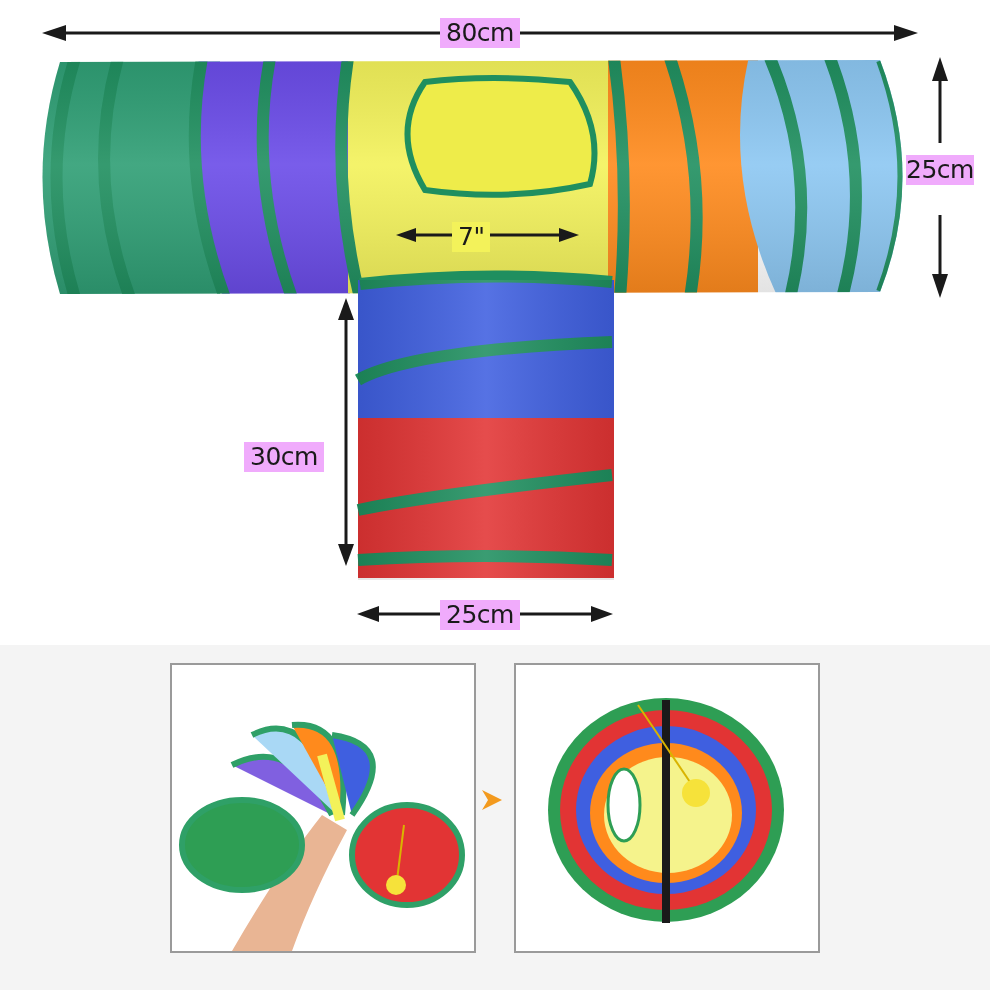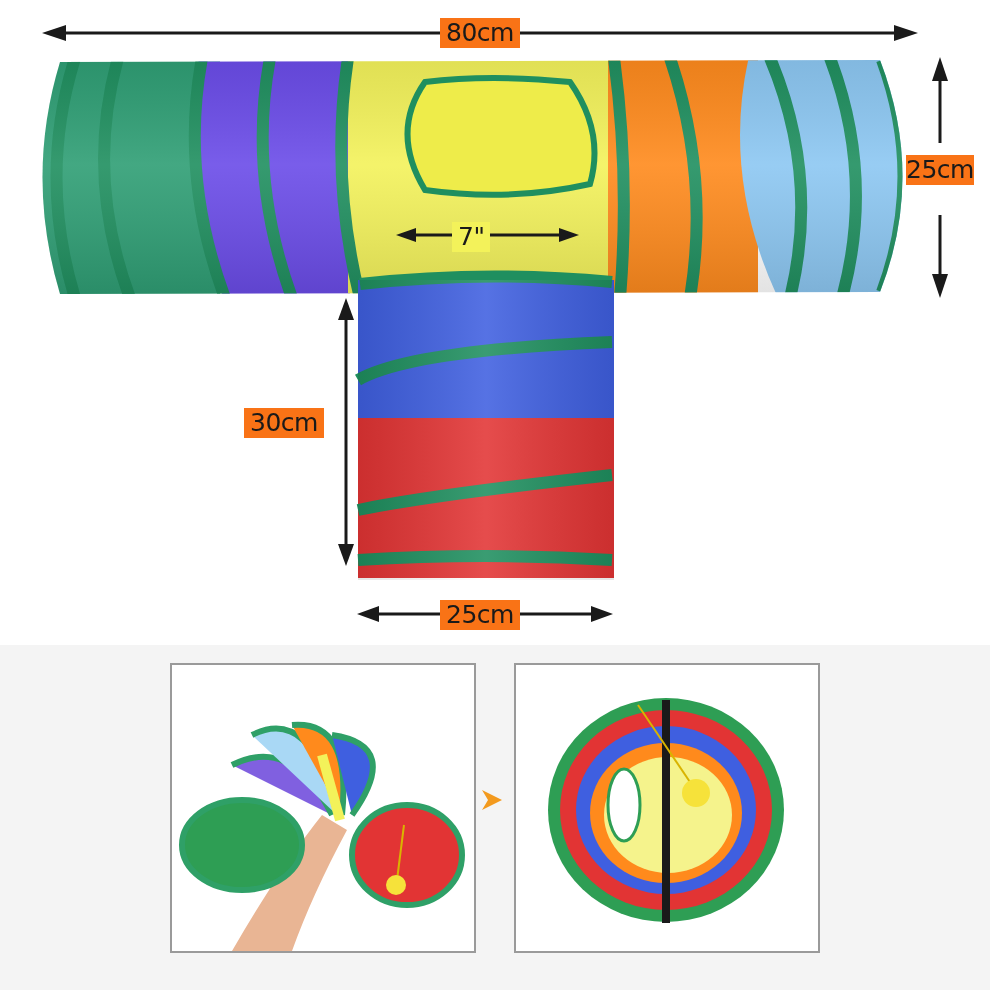--- a/index.html
+++ b/index.html
@@ -1,18 +1,18 @@
 <!DOCTYPE html>
 <html><head>
 <meta charset="utf-8">
 <style>
   html,body{margin:0;padding:0;}
   body{width:990px;height:990px;position:relative;background:#ffffff;overflow:hidden;font-family:"DejaVu Sans","Liberation Sans",sans-serif;}
   .abs{position:absolute;}
-  .dim-label{position:absolute;font-size:25px;color:#1a1a1a;background:#f97316;padding:0 6px;line-height:30px;letter-spacing:-0.5px;}
+  .dim-label{position:absolute;font-size:25px;color:#1a1a1a;background:#f0abfc;padding:0 6px;line-height:30px;letter-spacing:-0.5px;}
   .bottom-area{position:absolute;left:0;top:645px;width:990px;height:345px;background:#f4f4f4;}
   .photo-frame{position:absolute;background:#fff;border:2px solid #9a9a9a;box-sizing:border-box;}
 </style>
 </head>
 <body>
 
 <svg class="abs" style="left:40px;top:18px;" width="880" height="30" viewBox="0 0 880 30">
   <line x1="18" y1="15" x2="862" y2="15" stroke="#1a1a1a" stroke-width="3"></line>
   <polygon points="2,15 26,7 26,23" fill="#1a1a1a"></polygon>
   <polygon points="878,15 854,7 854,23" fill="#1a1a1a"></polygon>
@@ -88,21 +88,21 @@
     <path d="M8,290 Q135,282 262,290"></path>
   </g>
   <rect x="8" y="10" width="256" height="300" fill="url(#shade2)"></rect>
 </svg>
 
 <svg class="abs" style="left:334px;top:296px;" width="24" height="272" viewBox="0 0 24 272">
   <line x1="12" y1="18" x2="12" y2="254" stroke="#1a1a1a" stroke-width="3"></line>
   <polygon points="12,2 4,24 20,24" fill="#1a1a1a"></polygon>
   <polygon points="12,270 4,248 20,248" fill="#1a1a1a"></polygon>
 </svg>
-<div class="dim-label" style="left:244px;top:408px;">30cm</div>
+<div class="dim-label" style="left:244px;top:442px;">30cm</div>
 
 <svg class="abs" style="left:355px;top:602px;" width="260" height="24" viewBox="0 0 260 24">
   <line x1="18" y1="12" x2="242" y2="12" stroke="#1a1a1a" stroke-width="3"></line>
   <polygon points="2,12 24,4 24,20" fill="#1a1a1a"></polygon>
   <polygon points="258,12 236,4 236,20" fill="#1a1a1a"></polygon>
 </svg>
 <div class="dim-label" style="left:440px;top:600px;">25cm</div>
 
 <div class="bottom-area"></div>
 

